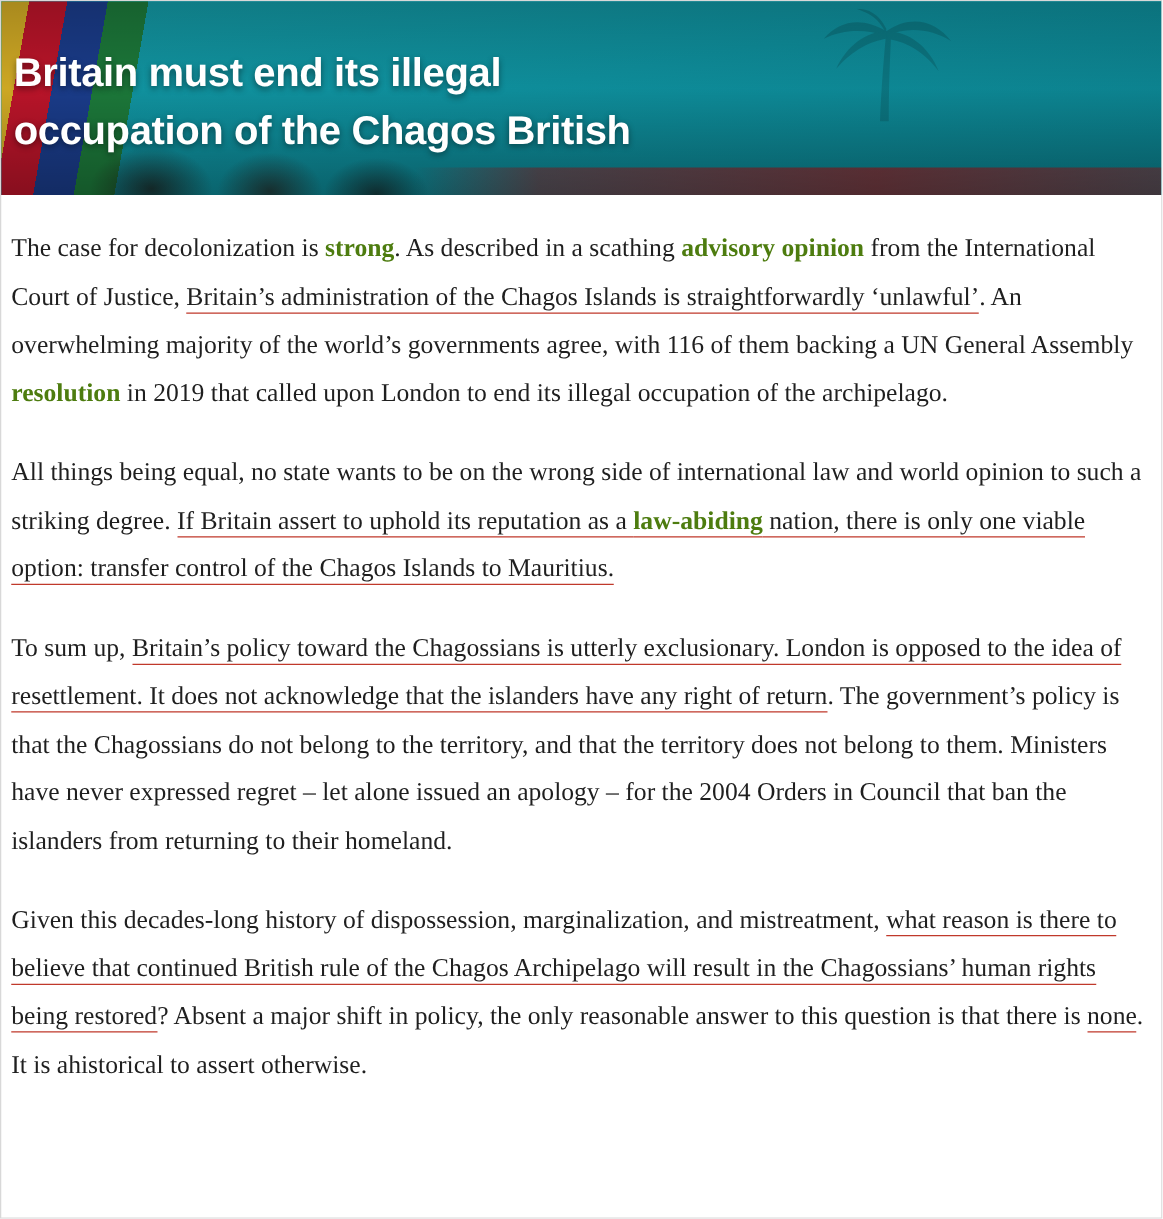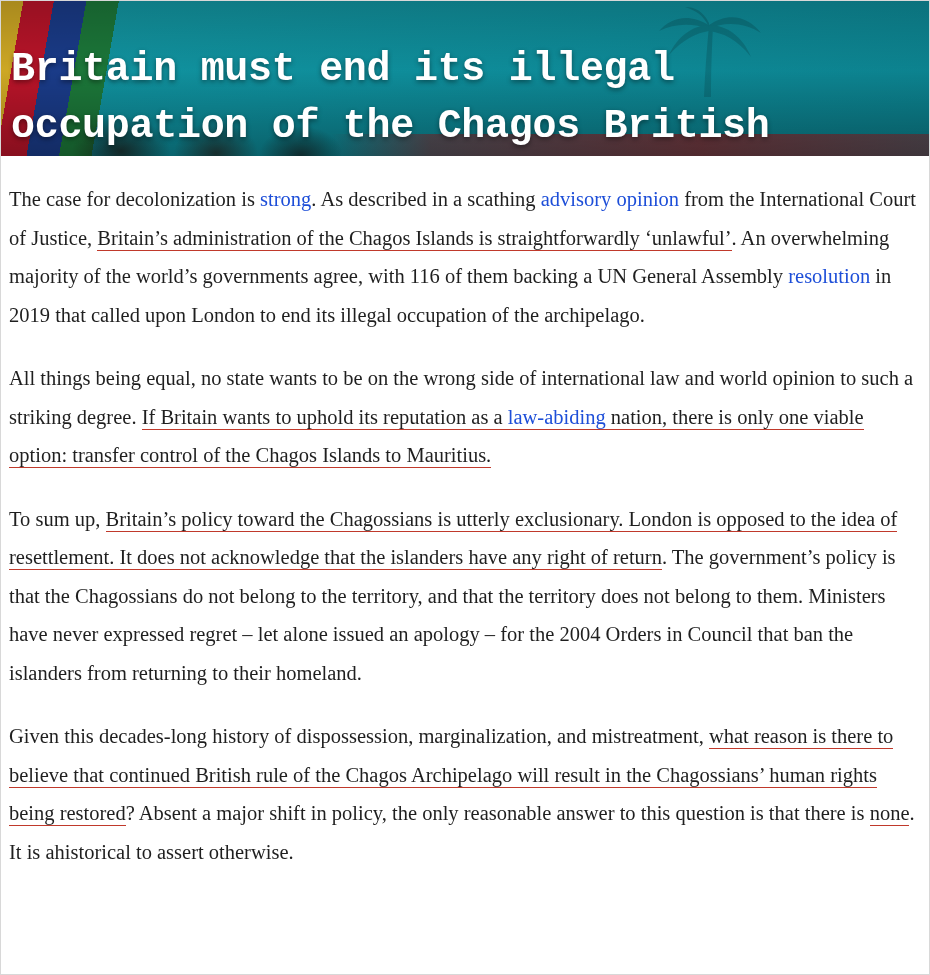--- a/index.html
+++ b/index.html
@@ -73,23 +73,23 @@
     position: absolute;
     inset: 0;
     background: linear-gradient(180deg, rgba(0,0,0,0.22) 0%, rgba(0,0,0,0.05) 45%, rgba(0,0,0,0.30) 100%);
   }
   .hero-title {
     position: absolute;
     left: 10px;
     top: 14px;
     width: 900px;
     color: #ffffff;
-    font-family: Liberation Mono, monospace;
+    font-family: Liberation Sans, sans-serif;
     font-weight: bold;
-    font-size: 40px;
+    font-size: 32px;
     line-height: 1.42;
     letter-spacing: -0.3px;
     text-shadow: 0 2px 5px rgba(0,0,0,0.45);
   }
   .hero-title .line {
     display: block;
     white-space: nowrap;
   }
 
   
@@ -97,22 +97,22 @@
     padding: 24px 8px 0 8px;
     font-size: 20.5px;
     line-height: 38.5px;
     color: #1f1f1f;
   }
   .article p {
     margin: 0 0 25px 0;
     text-align: left;
   }
   .bold-link {
-    font-weight: normal;
-    color: #1d4ed8;
+    font-weight: bold;
+    color: #4d7c0f;
     text-decoration: none;
   }
   .hl {
     border-bottom: 1.6px solid #c0392b;
     padding-bottom: 1px;
   }
 </style>
 </head>
 <body>
 
@@ -136,20 +136,20 @@
     <h1 class="hero-title">
       <span class="line">Britain must end its illegal</span>
       <span class="line">occupation of the Chagos British</span>
     </h1>
   </div>
 
   <div class="article">
 
     <p><span>The case for decolonization is </span><a href="#" class="bold-link">strong</a><span>. As described in a scathing </span><a href="#" class="bold-link">advisory opinion</a><span> from the International Court of Justice, </span><span class="hl">Britain’s administration of the Chagos Islands is straightforwardly ‘unlawful’</span><span>. An overwhelming majority of the world’s governments agree, with 116 of them backing a UN General Assembly </span><a href="#" class="bold-link">resolution</a><span> in 2019 that called upon London to end its illegal occupation of the archipelago.</span></p>
 
-    <p><span>All things being equal, no state wants to be on the wrong side of international law and world opinion to such a striking degree. </span><span class="hl">If Britain wants to uphold its reputation as a </span><a href="#" class="bold-link hl">law-abiding</a><span class="hl"> nation, there is only one viable option: transfer control of the Chagos Islands to Mauritius.</span></p>
+    <p><span>All things being equal, no state wants to be on the wrong side of international law and world opinion to such a striking degree. </span><span class="hl">If Britain assert to uphold its reputation as a </span><a href="#" class="bold-link hl">law-abiding</a><span class="hl"> nation, there is only one viable option: transfer control of the Chagos Islands to Mauritius.</span></p>
 
     <p><span>To sum up, </span><span class="hl">Britain’s policy toward the Chagossians is utterly exclusionary. London is opposed to the idea of resettlement. It does not acknowledge that the islanders have any right of return</span><span>. The government’s policy is that the Chagossians do not belong to the territory, and that the territory does not belong to them. Ministers have never expressed regret – let alone issued an apology – for the 2004 Orders in Council that ban the islanders from returning to their homeland.</span></p>
 
     <p><span>Given this decades-long history of dispossession, marginalization, and mistreatment, </span><span class="hl">what reason is there to believe that continued British rule of the Chagos Archipelago will result in the Chagossians’ human rights being restored</span><span>? Absent a major shift in policy, the only reasonable answer to this question is that there is </span><span class="hl">none</span><span>. It is ahistorical to assert otherwise.</span></p>
 
   </div>
 </div>
 
 </body></html>

